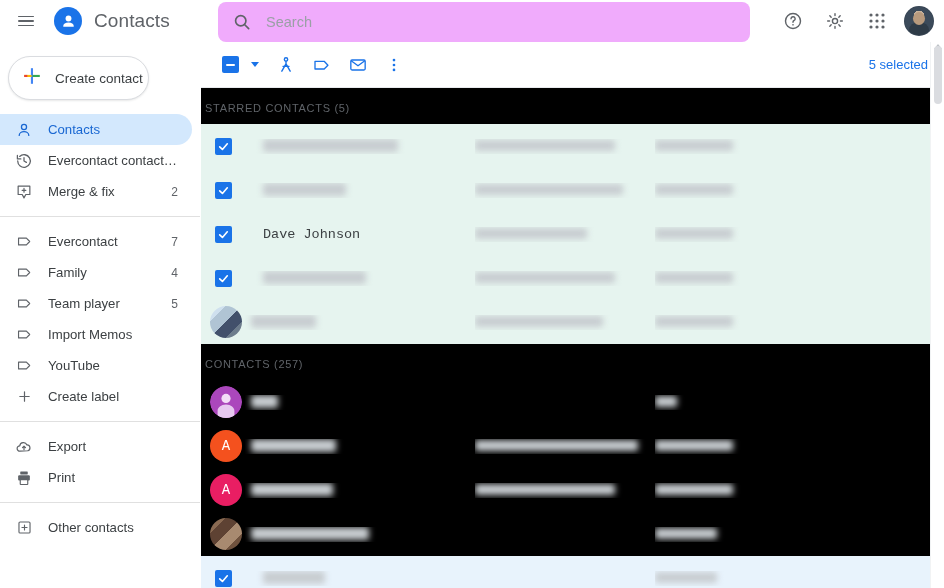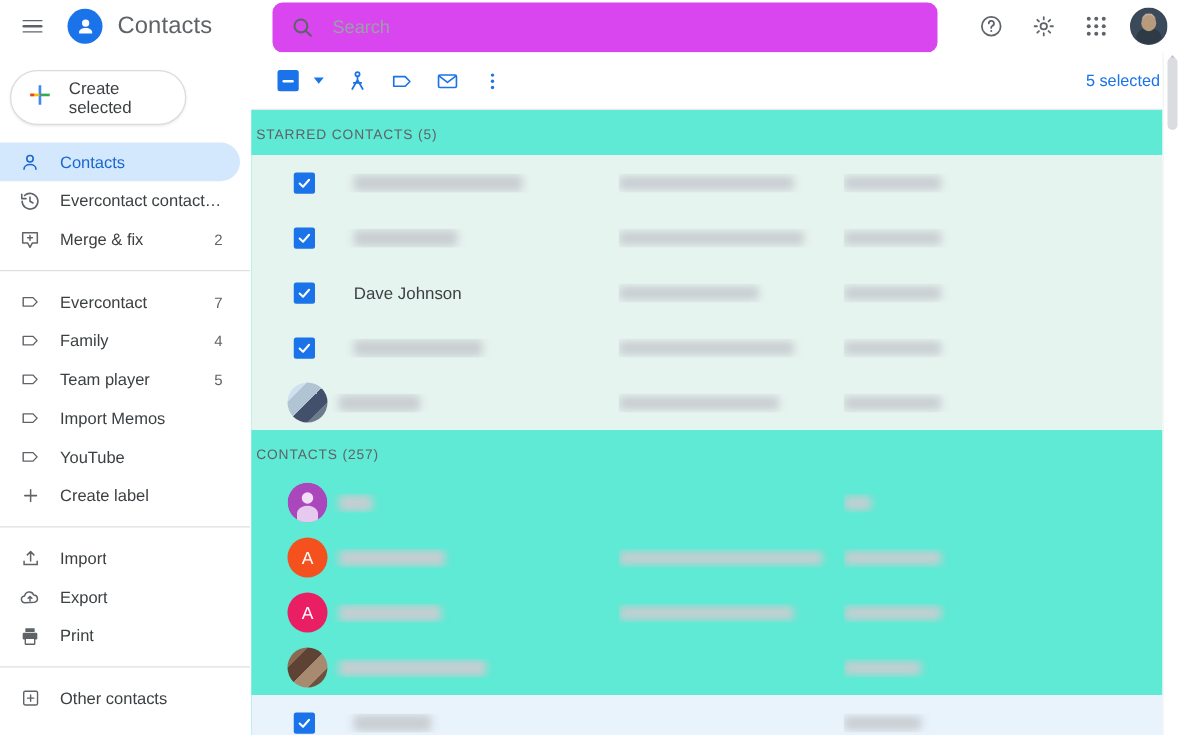--- a/index.html
+++ b/index.html
@@ -38,21 +38,21 @@
   }
   .brand-title {
     font-size: 19px; color: #5f6368; margin-left: 12px;
     letter-spacing: .1px; white-space: nowrap;
   }
 
   
   .search-wrap {
     position: absolute; left: 218px; top: 2px;
     width: 532px; height: 40px;
-    background: #d946ef; border-radius: 8px;
+    background: #f0abfc; border-radius: 8px;
     display: flex; align-items: center; cursor: text;
   }
   .search-icon-btn {
     width: 40px; height: 40px; margin-left: 4px;
     display: flex; align-items: center; justify-content: center;
   }
   .search-input {
     border: none; outline: none; background: transparent;
     font-family: "Liberation Sans", sans-serif;
     font-size: 14.5px; color: #3c4043; flex: 1; height: 38px;
@@ -158,32 +158,32 @@
     border-left: 4.5px solid transparent; border-right: 4.5px solid transparent;
     border-top: 5px solid #1a73e8; cursor: pointer;
   }
   .selected-count {
     margin-left: auto; margin-right: 16px;
     font-size: 13px; color: #1a73e8; white-space: nowrap;
   }
 
   .list-scroll {
     flex: 1; min-height: 0; overflow: hidden; position: relative;
-    background: #5eead4;
+    background: #000000;
   }
   .section-head {
     font-size: 11px; letter-spacing: .7px; color: #5f6368;
     padding: 14px 0 10px 4px; text-transform: uppercase;
     font-weight: 400;
   }
   .sel-block { background: #e6f4ef; }
 
   .row {
     display: flex; align-items: center; height: 44px;
-    padding-left: 20px; cursor: pointer; position: relative;
+    padding-left: 0; cursor: pointer; position: relative; font-family: Liberation Mono, monospace;
   }
   .row.hoverblue { background: #e8f3fc; }
   .row-check {
     width: 44px; flex: 0 0 44px; display: flex;
     align-items: center; justify-content: center;
   }
   .cb {
     width: 17px; height: 17px; border-radius: 2px;
     background: #1a73e8; display: flex; align-items: center; justify-content: center;
   }
@@ -320,21 +320,21 @@
 
       <div class="create-btn">
         <span>
           <svg width="22" height="22" viewBox="0 0 24 24">
             <rect x="10.8" y="3.5" width="2.3" height="17" fill="#4285f4"></rect>
             <rect x="3.5" y="10.8" width="8" height="2.3" fill="#fbbc04"></rect>
             <rect x="3.5" y="10.8" width="3.4" height="2.3" fill="#ea4335"></rect>
             <rect x="12.5" y="10.8" width="8" height="2.3" fill="#34a853"></rect>
           </svg>
         </span>
-        <span class="create-label">Create selected</span>
+        <span class="create-label">Create contact</span>
       </div>
 
       <div class="nav-item active">
         <span class="nav-icon">
           <svg width="18" height="18" viewBox="0 0 24 24" fill="none" stroke="#1967d2" stroke-width="1.7">
             <circle cx="12" cy="8" r="3.4"></circle>
             <path d="M5.6 19.2c0-3 2.9-5 6.4-5s6.4 2 6.4 5" stroke-linecap="round"></path>
           </svg>
         </span>
         <span class="nav-label">Contacts</span>
@@ -421,29 +421,20 @@
         <span class="nav-icon">
           <svg width="17" height="17" viewBox="0 0 24 24" fill="none" stroke="#5f6368" stroke-width="1.7">
             <path d="M12 5.4v13.2M5.4 12h13.2" stroke-linecap="round"></path>
           </svg>
         </span>
         <span class="nav-label">Create label</span>
       </div>
 
       <div class="nav-sep"></div>
 
-      <div class="nav-item">
-        <span class="nav-icon">
-          <svg width="17" height="17" viewBox="0 0 24 24" fill="none" stroke="#5f6368" stroke-width="1.7">
-            <path d="M12 15.2V4.6M8.3 8.3L12 4.6l3.7 3.7" stroke-linecap="round" stroke-linejoin="round"></path>
-            <path d="M4.6 15.4v3.9h14.8v-3.9" stroke-linecap="round"></path>
-          </svg>
-        </span>
-        <span class="nav-label">Import</span>
-      </div>
 
       <div class="nav-item">
         <span class="nav-icon">
           <svg width="18" height="18" viewBox="0 0 24 24" fill="none" stroke="#5f6368" stroke-width="1.6">
             <path d="M6.6 17.6a3.6 3.6 0 0 1-.3-7.2 5 5 0 0 1 9.6-1.1 3.9 3.9 0 0 1 1 7.7z" stroke-linejoin="round"></path>
             <path d="M12 15.6v-4.6M10 12.8l2-1.9 2 1.9" stroke-linecap="round" stroke-linejoin="round"></path>
           </svg>
         </span>
         <span class="nav-label">Export</span>
       </div>

